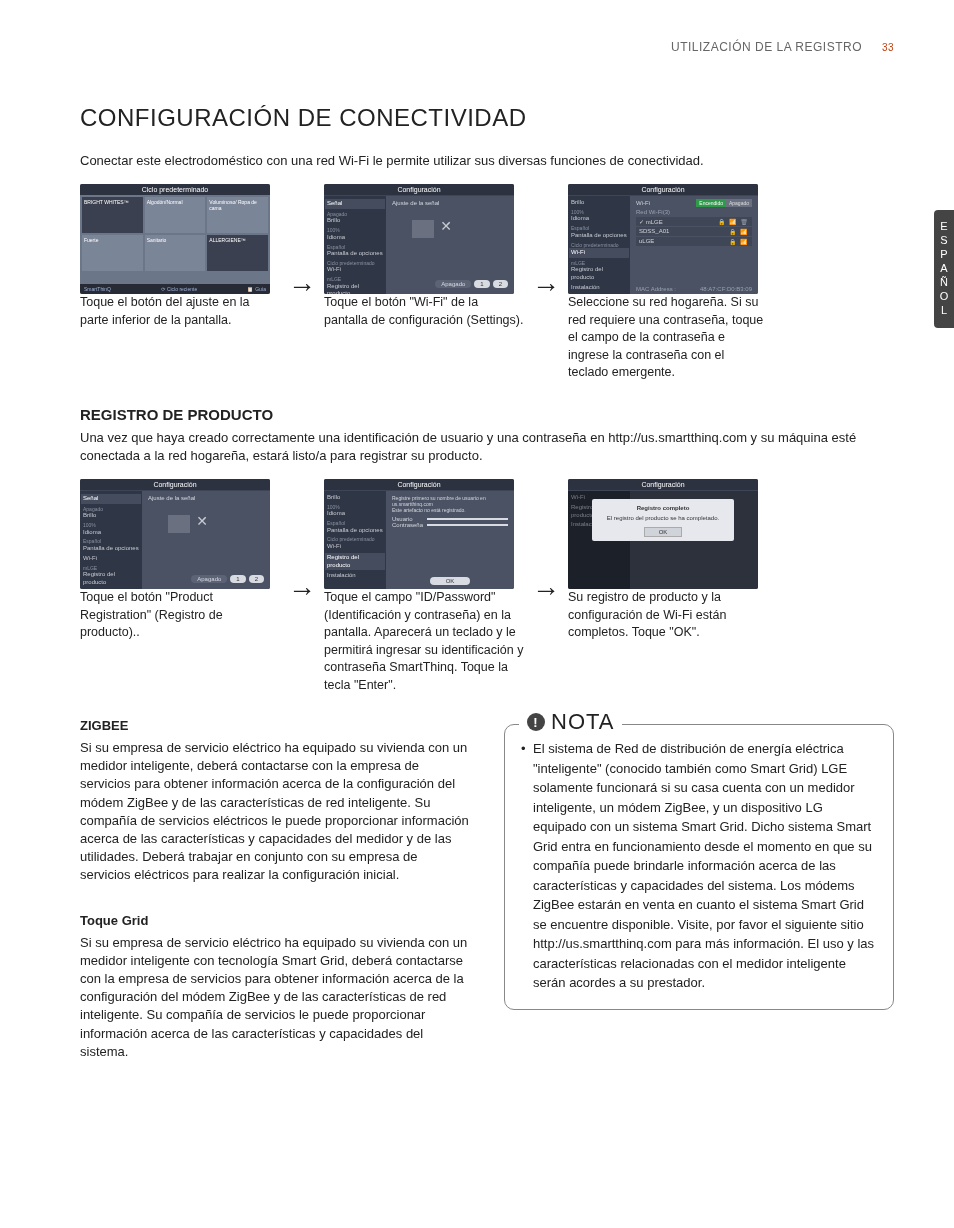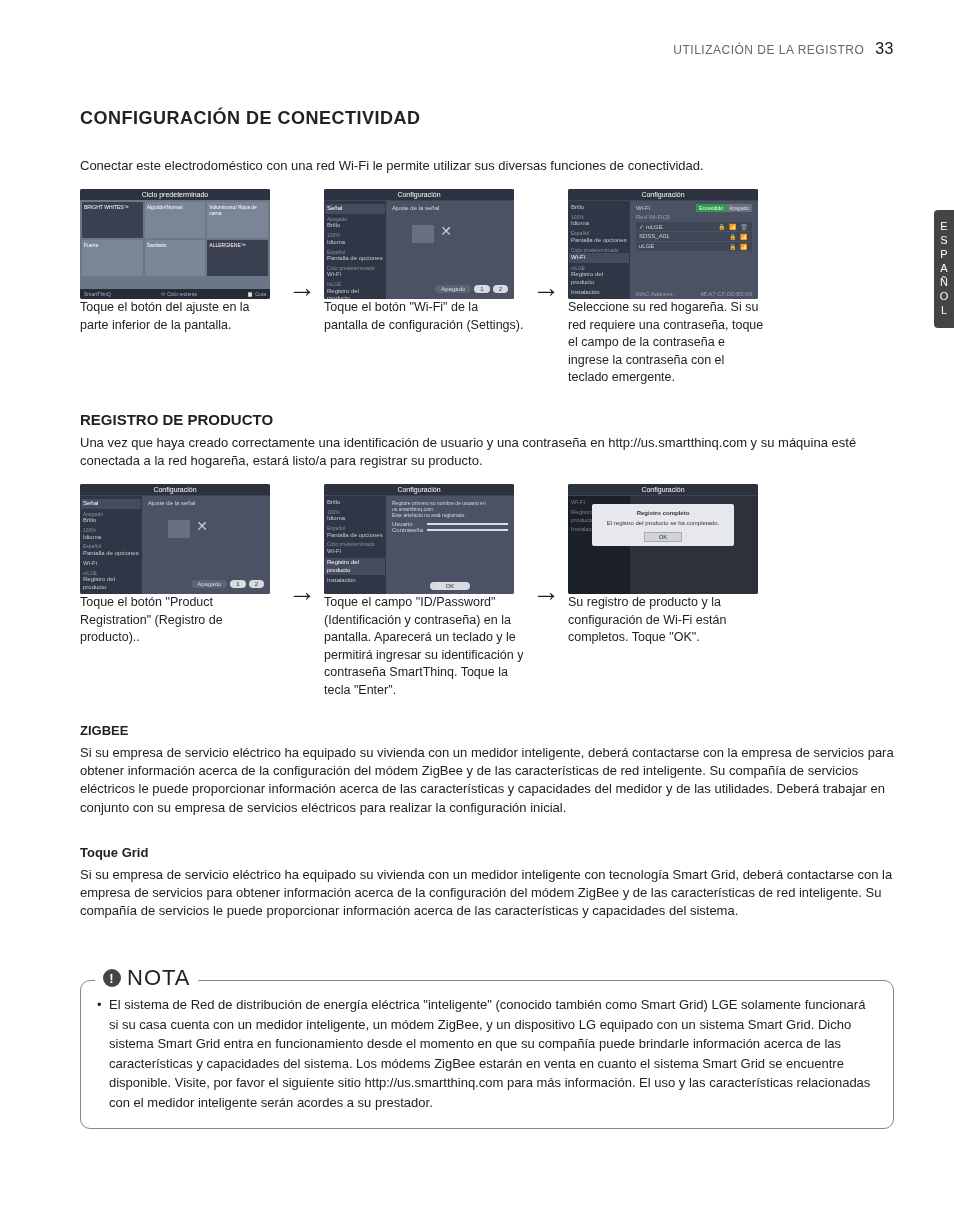--- a/index.html
+++ b/index.html
@@ -1,21 +1,21 @@
 <!DOCTYPE html>
 <html><head>
 <meta charset="utf-8">
 <style>
   * { box-sizing: border-box; margin: 0; padding: 0; }
   body { font-family: Arial, Helvetica, sans-serif; background: #fff; width: 954px; margin: 0 auto; position: relative; color: #222; }
   .page { padding: 40px 60px 60px 80px; }
   .header-line { text-align: right; font-size: 12px; color: #666; letter-spacing: 0.5px; }
-  .header-line .pagenum { font-size: 16px; color: #0f172a; margin-left: 7px; }
+  .header-line .pagenum { font-size: 10px; color: #c2410c; margin-left: 16px; }
   .side-tab { position: absolute; right: 0; top: 210px; background: #444; color: #fff; padding: 10px 4px; font-size: 11px; letter-spacing: 2px; writing-mode: vertical-rl; text-orientation: upright; border-radius: 4px 0 0 4px; }
-  h1 { font-size: 18px; font-weight: 700; letter-spacing: 0.5px; margin-top: 50px; margin-bottom: 28px; }
+  h1 { font-size: 24px; font-weight: 400; letter-spacing: 0.5px; margin-top: 50px; margin-bottom: 20px; }
   h2 { font-size: 15px; font-weight: 600; margin-bottom: 6px; }
   h3 { font-size: 13px; font-weight: 600; margin-bottom: 6px; }
   p { font-size: 13px; line-height: 1.4; margin-bottom: 8px; }
   .row-steps { display: flex; align-items: flex-start; gap: 8px; margin: 14px 0 24px 0; }
   .step { width: 200px; }
   .mock { width: 190px; height: 110px; background: #3d4556; border-radius: 2px; position: relative; overflow: hidden; font-size: 6px; color: #d0d3da; }
   .mock .titlebar { background: #2c3240; color: #fff; font-size: 7px; text-align: center; padding: 2px 0; }
   .mock .sidebar { position: absolute; top: 12px; bottom: 0; left: 0; width: 62px; background: #2f3645; padding: 3px 3px; line-height: 1.3; }
   .mock .sidebar .item { color: #c8cbd4; margin-bottom: 2px; }
   .mock .sidebar .item.hi { background: #444c5e; color: #fff; padding: 1px 2px; margin: 0 -2px 2px -2px; }
@@ -39,21 +39,21 @@
   .mock .modal .okb { display: inline-block; margin-top: 6px; background: #d0d3da; padding: 1px 14px; border: 1px solid #aaa; }
   .mock.dim .sidebar, .mock.dim .main { filter: brightness(0.6); }
   .mock-cycle { width: 190px; height: 110px; background: #6b7688; border-radius: 2px; position: relative; overflow: hidden; }
   .mock-cycle .top { background: #2c3240; color: #fff; font-size: 7px; text-align: center; padding: 2px 0; }
   .mock-cycle .grid { display: grid; grid-template-columns: 1fr 1fr 1fr; gap: 2px; padding: 2px; }
   .mock-cycle .cell { background: #7b8598; height: 36px; position: relative; color: #fff; font-size: 5px; padding: 2px; }
   .mock-cycle .cell.dark { background: #3b4050; color: #fff; }
   .mock-cycle .bottom { position: absolute; bottom: 0; left: 0; right: 0; background: #262b35; color: #9fb2d9; font-size: 5px; padding: 2px 4px; display: flex; justify-content: space-between; }
   .arrow { align-self: center; font-size: 28px; line-height: 110px; color: #222; }
   .caption { font-size: 12.5px; line-height: 1.4; margin-top: 0; }
-  .columns { display: flex; gap: 46px; margin-top: 10px; flex-direction: column; }
+  .columns { display: flex; gap: 34px; margin-top: 10px; }
   .col-left { flex: 1; }
   .col-right { flex: 1; }
   .nota-box { border: 1px solid #888; border-radius: 10px; padding: 14px 16px 16px; position: relative; margin-top: 6px; }
   .nota-title { position: absolute; top: -16px; left: 14px; background: #fff; padding: 0 8px; font-size: 22px; font-weight: 400; letter-spacing: 1px; display: flex; align-items: center; gap: 6px; }
   .nota-title .bang { display: inline-flex; width: 18px; height: 18px; border-radius: 50%; background: #444; color: #fff; align-items: center; justify-content: center; font-size: 13px; font-weight: bold; }
   .nota-box ul { list-style: none; padding: 0; }
   .nota-box li { font-size: 13px; line-height: 1.5; position: relative; padding-left: 12px; }
   .nota-box li::before { content: "•"; position: absolute; left: 0; }
   .spacer { height: 20px; }
 </style>

